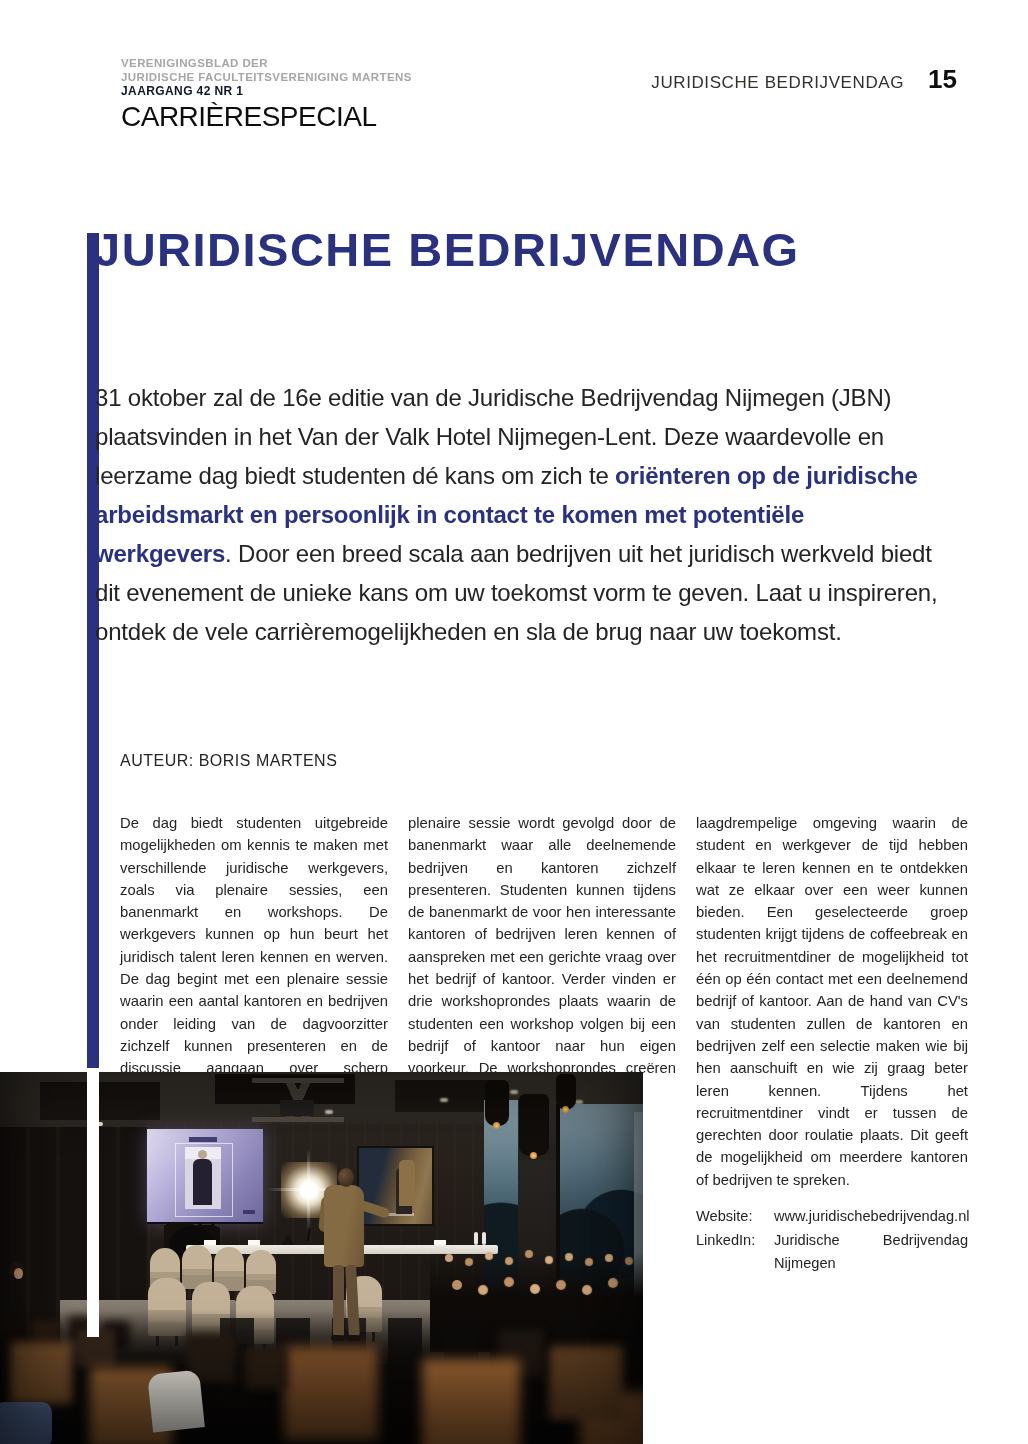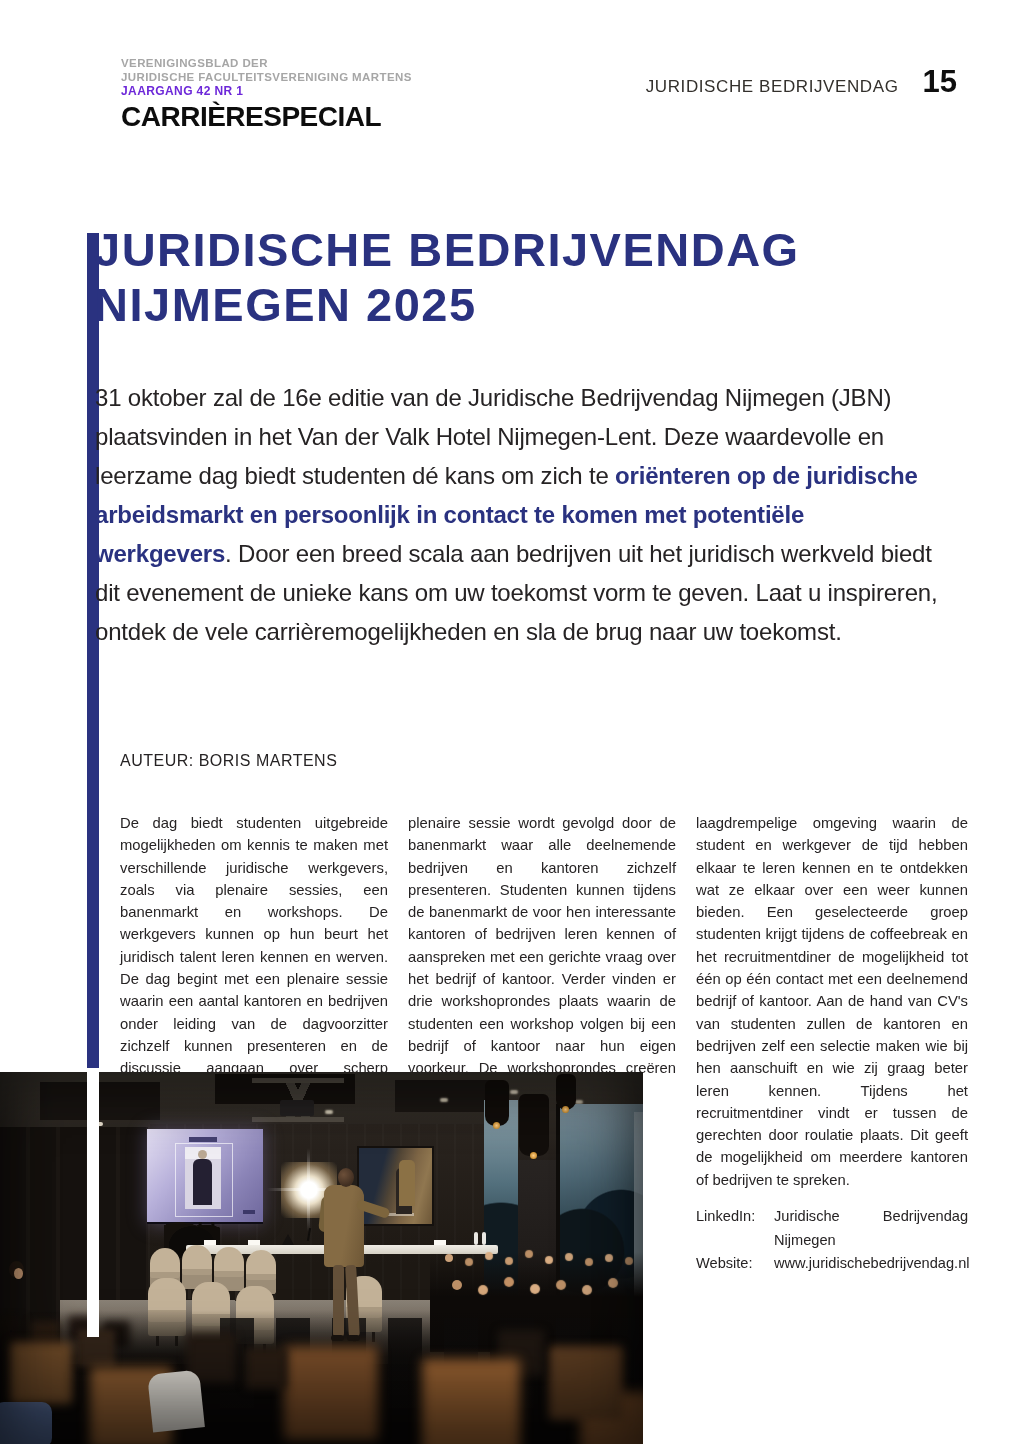--- a/index.html
+++ b/index.html
@@ -6,27 +6,27 @@
   .page{
     position:relative;width:1028px;height:1444px;margin:0 auto;
     background:#ffffff;overflow:hidden;
     font-family:"Liberation Sans",sans-serif;color:#262324;
   }
   .abs{position:absolute;margin-left:25px;}
 
   
   .masthead{left:96px;top:57px;line-height:13.5px;}
   .mast-small{font-size:11.5px;font-weight:600;letter-spacing:.4px;color:#a6a6a6;}
-  .mast-issue{font-size:12px;font-weight:700;letter-spacing:.4px;color:#6d28d9;margin-top:1px;}
-  .mast-title{font-size:28px;font-weight:700;letter-spacing:-.5px;color:#0d0d0d;margin-top:3px;line-height:30px;}
+  .mast-issue{font-size:12px;font-weight:700;letter-spacing:.4px;color:#0f172a;margin-top:1px;}
+  .mast-title{font-size:28px;font-weight:400;letter-spacing:-.5px;color:#0d0d0d;margin-top:3px;line-height:30px;}
 
   
   .header-right{top:64px;left:0;width:932px;display:flex;justify-content:flex-end;align-items:baseline;gap:24px;}
   .hr-section{font-size:17px;letter-spacing:.6px;color:#33302c;}
-  .hr-page{font-size:31px;font-weight:800;color:#0f0f0f;}
+  .hr-page{font-size:26px;font-weight:800;color:#0f0f0f;}
 
   
   .title-bar{left:62px;top:233px;width:12px;height:835px;background:#2a3280;}
   .article-title{left:94px;top:222px;font-size:47px;line-height:55px;font-weight:800;
     letter-spacing:1.5px;color:#2a3280;white-space:nowrap;}
 
   
   .intro{left:95px;top:378px;width:848px;font-size:24px;line-height:39px;letter-spacing:-.2px;color:#262324;}
   .intro .hl{font-weight:700;color:#2a3280;}
 
@@ -186,43 +186,42 @@
   </div>
 
   <div class="abs header-right">
     <span class="hr-section">JURIDISCHE BEDRIJVENDAG</span>
     <span class="hr-page">15</span>
   </div>
 
   <div class="abs title-bar"></div>
   <h1 class="abs article-title" style="margin:0">
     <div>JURIDISCHE BEDRIJVENDAG</div>
-    <div>NIJMEGEN 2025</div>
   </h1>
 
   <p class="abs intro" style="margin:0"><span>31 oktober zal de 16e editie van de Juridische Bedrijvendag Nijmegen (JBN) plaatsvinden in het Van der Valk Hotel Nijmegen-Lent. Deze waardevolle en leerzame dag biedt studenten dé kans om zich te </span><span class="hl">oriënteren op de juridische arbeidsmarkt en persoonlijk in contact te komen met potentiële werkgevers</span><span>. Door een breed scala aan bedrijven uit het juridisch werkveld biedt dit evenement de unieke kans om uw toekomst vorm te geven. Laat u inspireren, ontdek de vele carrièremogelijkheden en sla de brug naar uw toekomst.</span></p>
 
   <div class="abs author">AUTEUR: BORIS MARTENS</div>
 
   <div class="abs col col1">
     <p>De dag biedt studenten uitgebreide mogelijkheden om kennis te maken met verschillende juridische werkgevers, zoals via plenaire sessies, een banenmarkt en workshops. De werkgevers kunnen op hun beurt het juridisch talent leren kennen en werven. De dag begint met een plenaire sessie waarin een aantal kantoren en bedrijven onder leiding van de dagvoorzitter zichzelf kunnen presenteren en de discussie aangaan over scherp geformuleerde stellingen. De</p>
   </div>
   <div class="abs col col2">
     <p>plenaire sessie wordt gevolgd door de banenmarkt waar alle deelnemende bedrijven en kantoren zichzelf presenteren. Studenten kunnen tijdens de banenmarkt de voor hen interessante kantoren of bedrijven leren kennen of aanspreken met een gerichte vraag over het bedrijf of kantoor. Verder vinden er drie workshoprondes plaats waarin de studenten een workshop volgen bij een bedrijf of kantoor naar hun eigen voorkeur. De workshoprondes creëren een</p>
   </div>
   <div class="abs col col3">
     <p>laagdrempelige omgeving waarin de student en werkgever de tijd hebben elkaar te leren kennen en te ontdekken wat ze elkaar over een weer kunnen bieden. Een geselecteerde groep studenten krijgt tijdens de coffeebreak en het recruitmentdiner de mogelijkheid tot één op één contact met een deelnemend bedrijf of kantoor. Aan de hand van CV's van studenten zullen de kantoren en bedrijven zelf een selectie maken wie bij hen aanschuift en wie zij graag beter leren kennen. Tijdens het recruitmentdiner vindt er tussen de gerechten door roulatie plaats. Dit geeft de mogelijkheid om meerdere kantoren of bedrijven te spreken.</p>
     <div class="contact">
       <div class="c-row">
+        <span class="c-label">Website:</span>
+        <span class="c-value">www.juridischebedrijvendag.nl</span>
+      </div>
+      <div class="c-row">
         <span class="c-label">LinkedIn:</span>
         <span class="c-value">Juridische Bedrijvendag Nijmegen</span>
-      </div>
-      <div class="c-row">
-        <span class="c-label">Website:</span>
-        <span class="c-value">www.juridischebedrijvendag.nl</span>
       </div>
     </div>
   </div>
 
   <figure class="abs photo" style="margin:0">
     <div class="ph-inner">
       <div class="ph ph-base"></div>
       <div class="ph ph-ceiling"></div>
       <div class="ph ph-lights"></div>
       <div class="ph ph-truss"></div>

